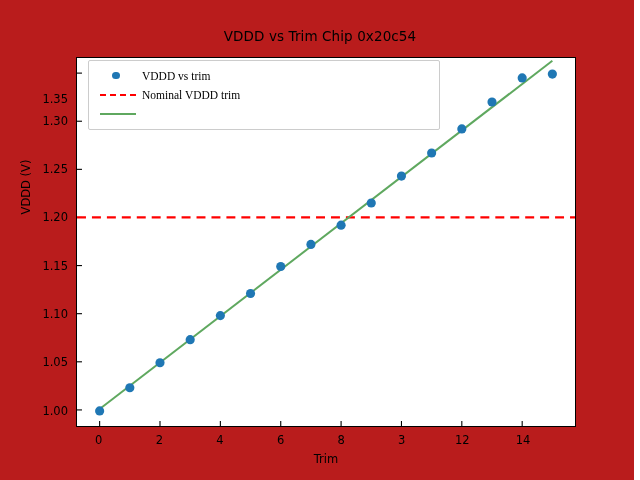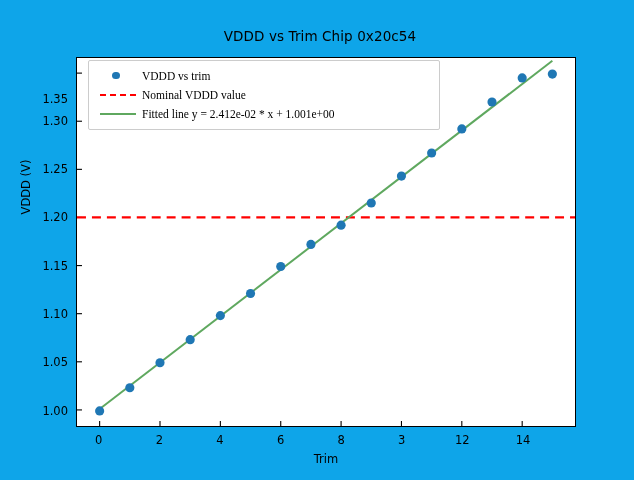--- a/index.html
+++ b/index.html
@@ -10,21 +10,21 @@
   body {
     width: 640px;
     height: 480px;
     font-family: "DejaVu Sans", sans-serif;
     overflow: hidden;
   }
   #figure {
     position: relative;
     width: 634px;
     height: 480px;
-    background: #0ea5e9;
+    background: #b91c1c;
   }
   #chart-title {
     position: absolute;
     left: 0;
     top: 28px;
     width: 640px;
     text-align: center;
     font-size: 13.5px;
     color: #000000;
     letter-spacing: 0.1px;
@@ -229,23 +229,22 @@
     <div class="legend-row">
       <span class="legend-key">
         <span class="key-marker" style="background:#1f77b4"></span>
       </span>
       <span class="legend-text">VDDD vs trim</span>
     </div>
     <div class="legend-row">
       <span class="legend-key">
         <span class="key-line dashed" style="border-top-color:#ff0000"></span>
       </span>
-      <span class="legend-text">Nominal VDDD value</span>
+      <span class="legend-text">Nominal VDDD trim</span>
     </div>
     <div class="legend-row">
       <span class="legend-key">
         <span class="key-line" style="border-top-color:#5fa85f"></span>
       </span>
-      <span class="legend-text">Fitted line y = 2.412e-02 * x + 1.001e+00</span>
     </div>
   </div>
 
 </div>
 
 </body></html>

